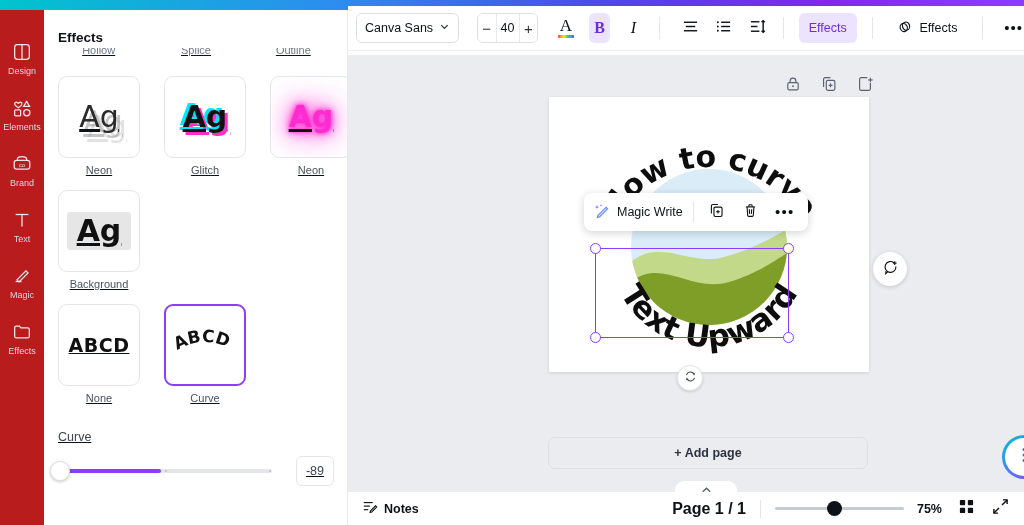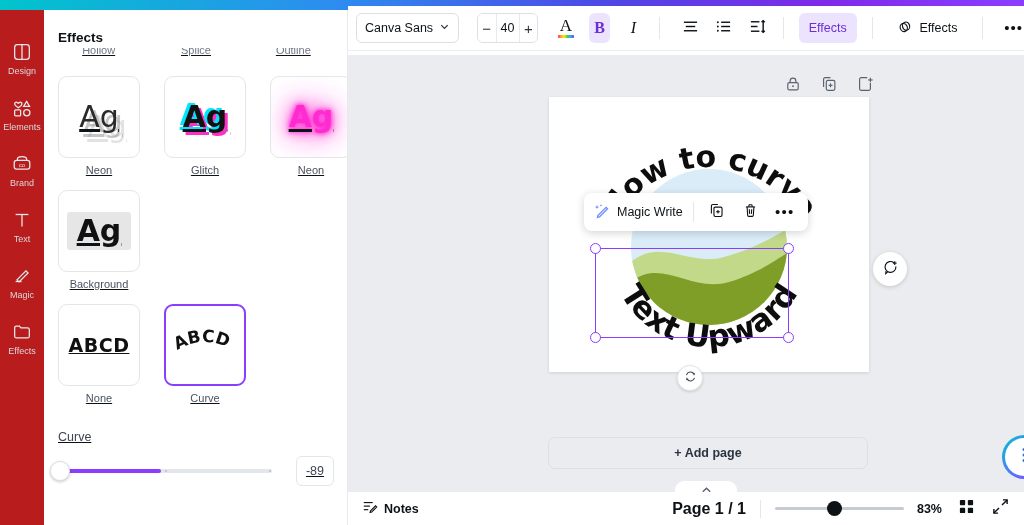--- a/index.html
+++ b/index.html
@@ -613,21 +613,21 @@
       <span>Notes</span>
     </div>
 
     <div class="bb-right">
       <span class="page-count">Page 1 / 1</span>
       <span class="bb-sep"></span>
       <span class="zoom-track">
         <span class="zoom-end"></span>
         <span class="zoom-knob" style="left: 52.48px;"></span>
       </span>
-      <span class="zoom-val">83%</span>
+      <span class="zoom-val">75%</span>
       <span class="bb-icon">
         <span>
           <svg width="17" height="17" viewBox="0 0 18 18" fill="#0d1216">
             <rect x="2" y="2" width="5.6" height="5.6" rx="1"></rect>
               <rect x="10.4" y="2" width="5.6" height="5.6" rx="1"></rect>
             <rect x="2" y="10.4" width="5.6" height="5.6" rx="1"></rect>
               <rect x="10.4" y="10.4" width="5.6" height="5.6" rx="1"></rect>
           </svg>
         </span>
       </span>

